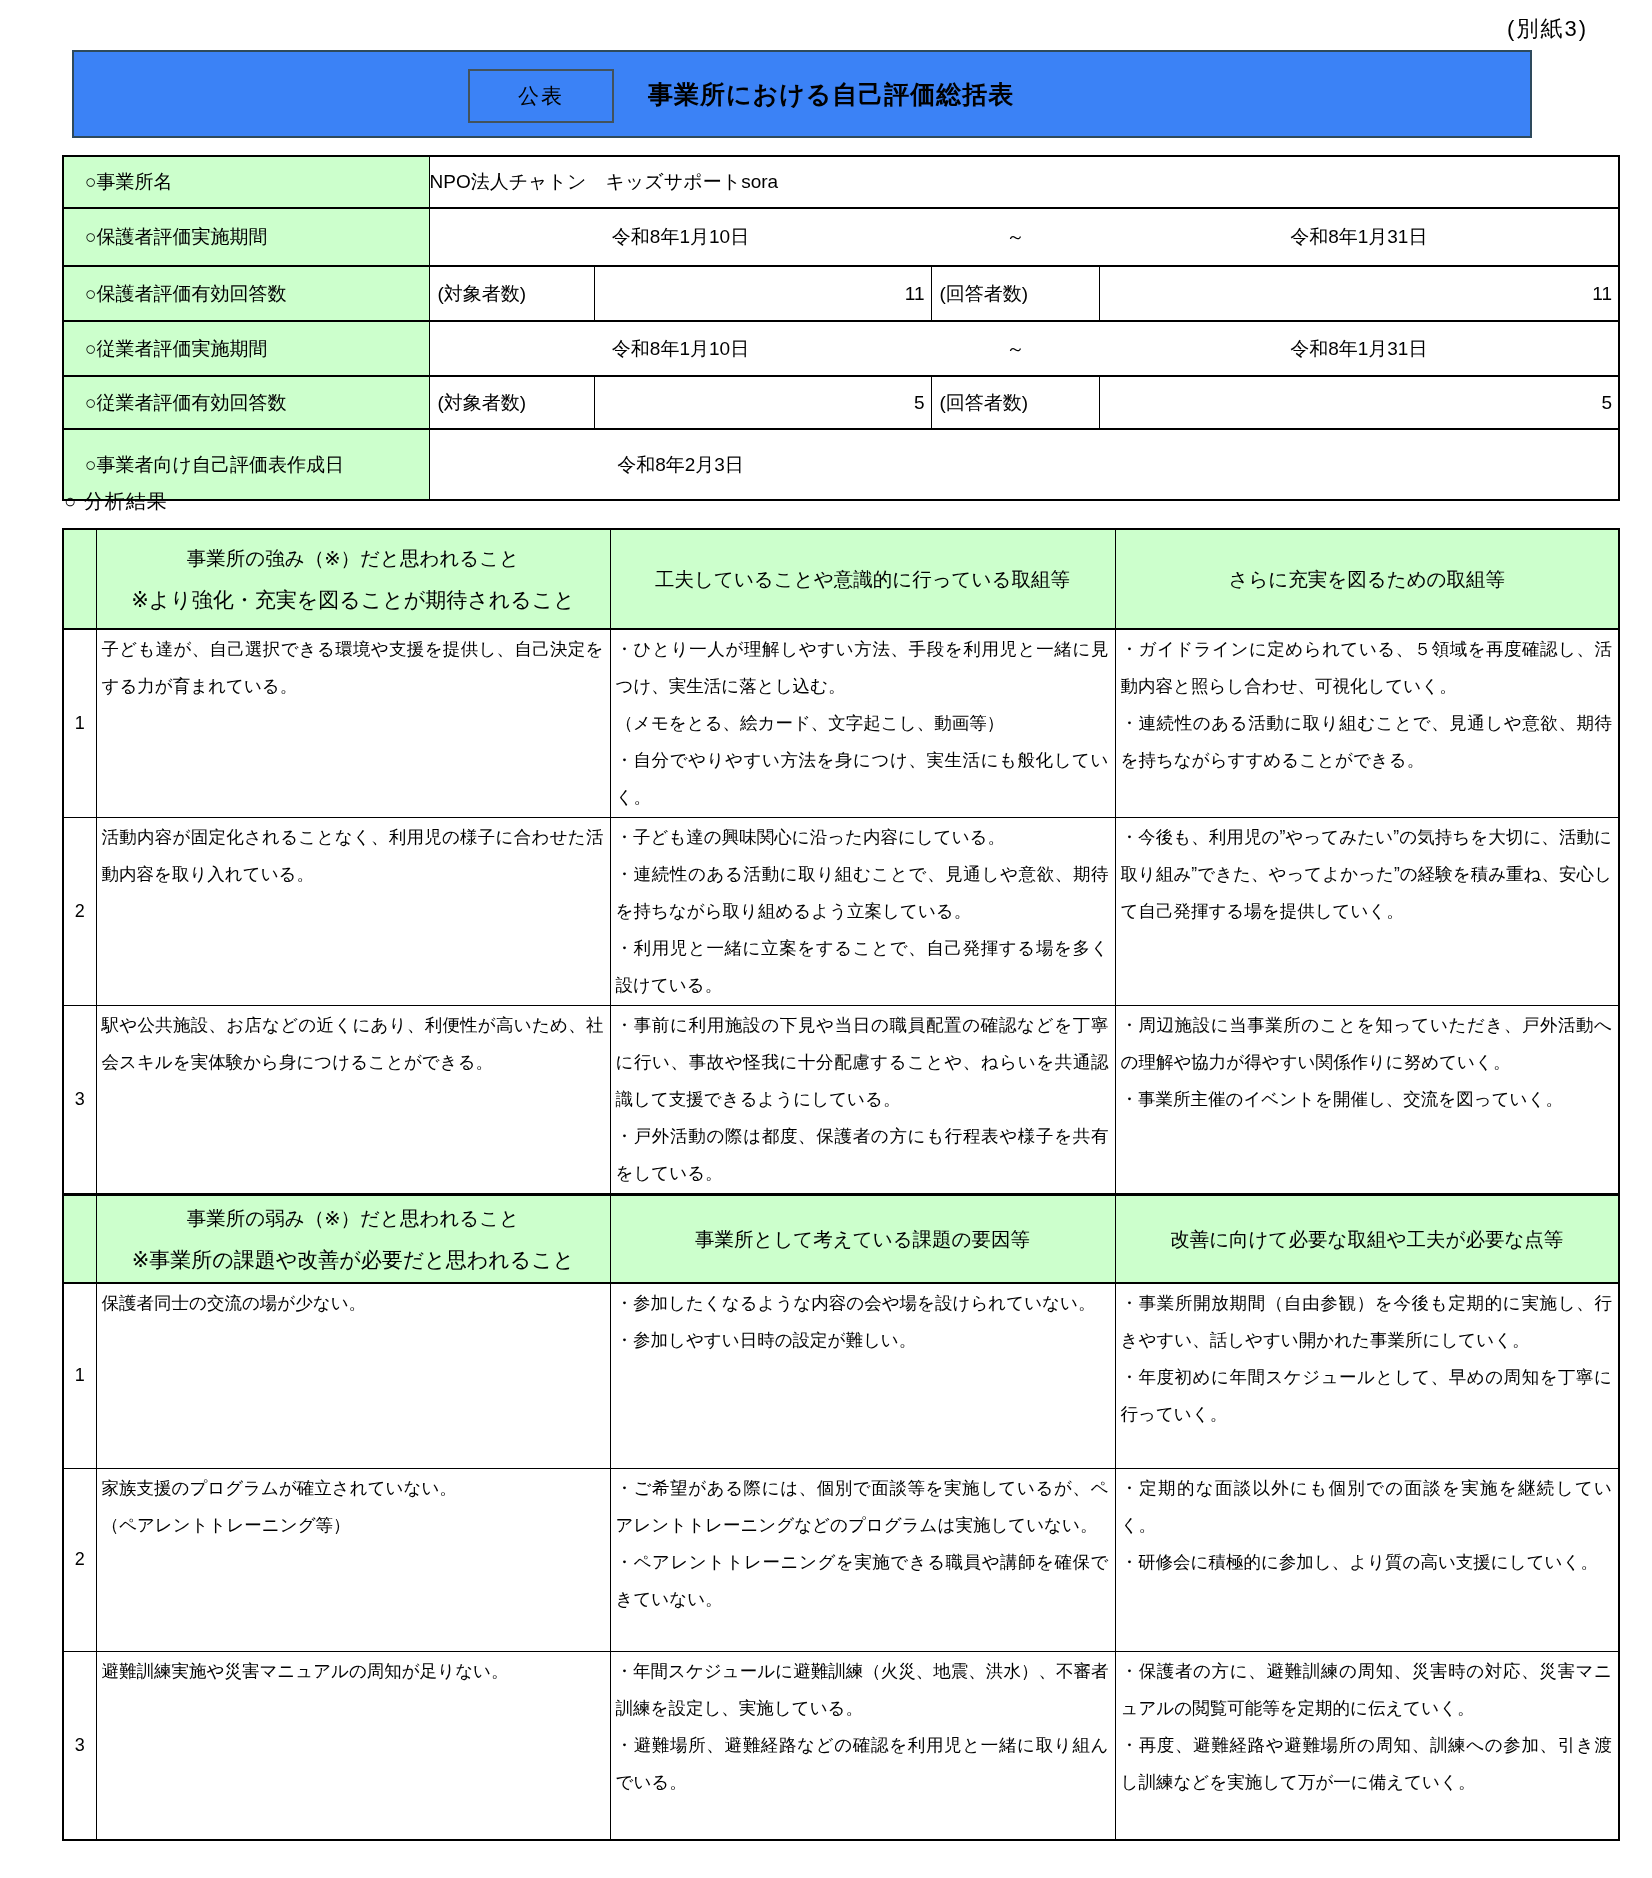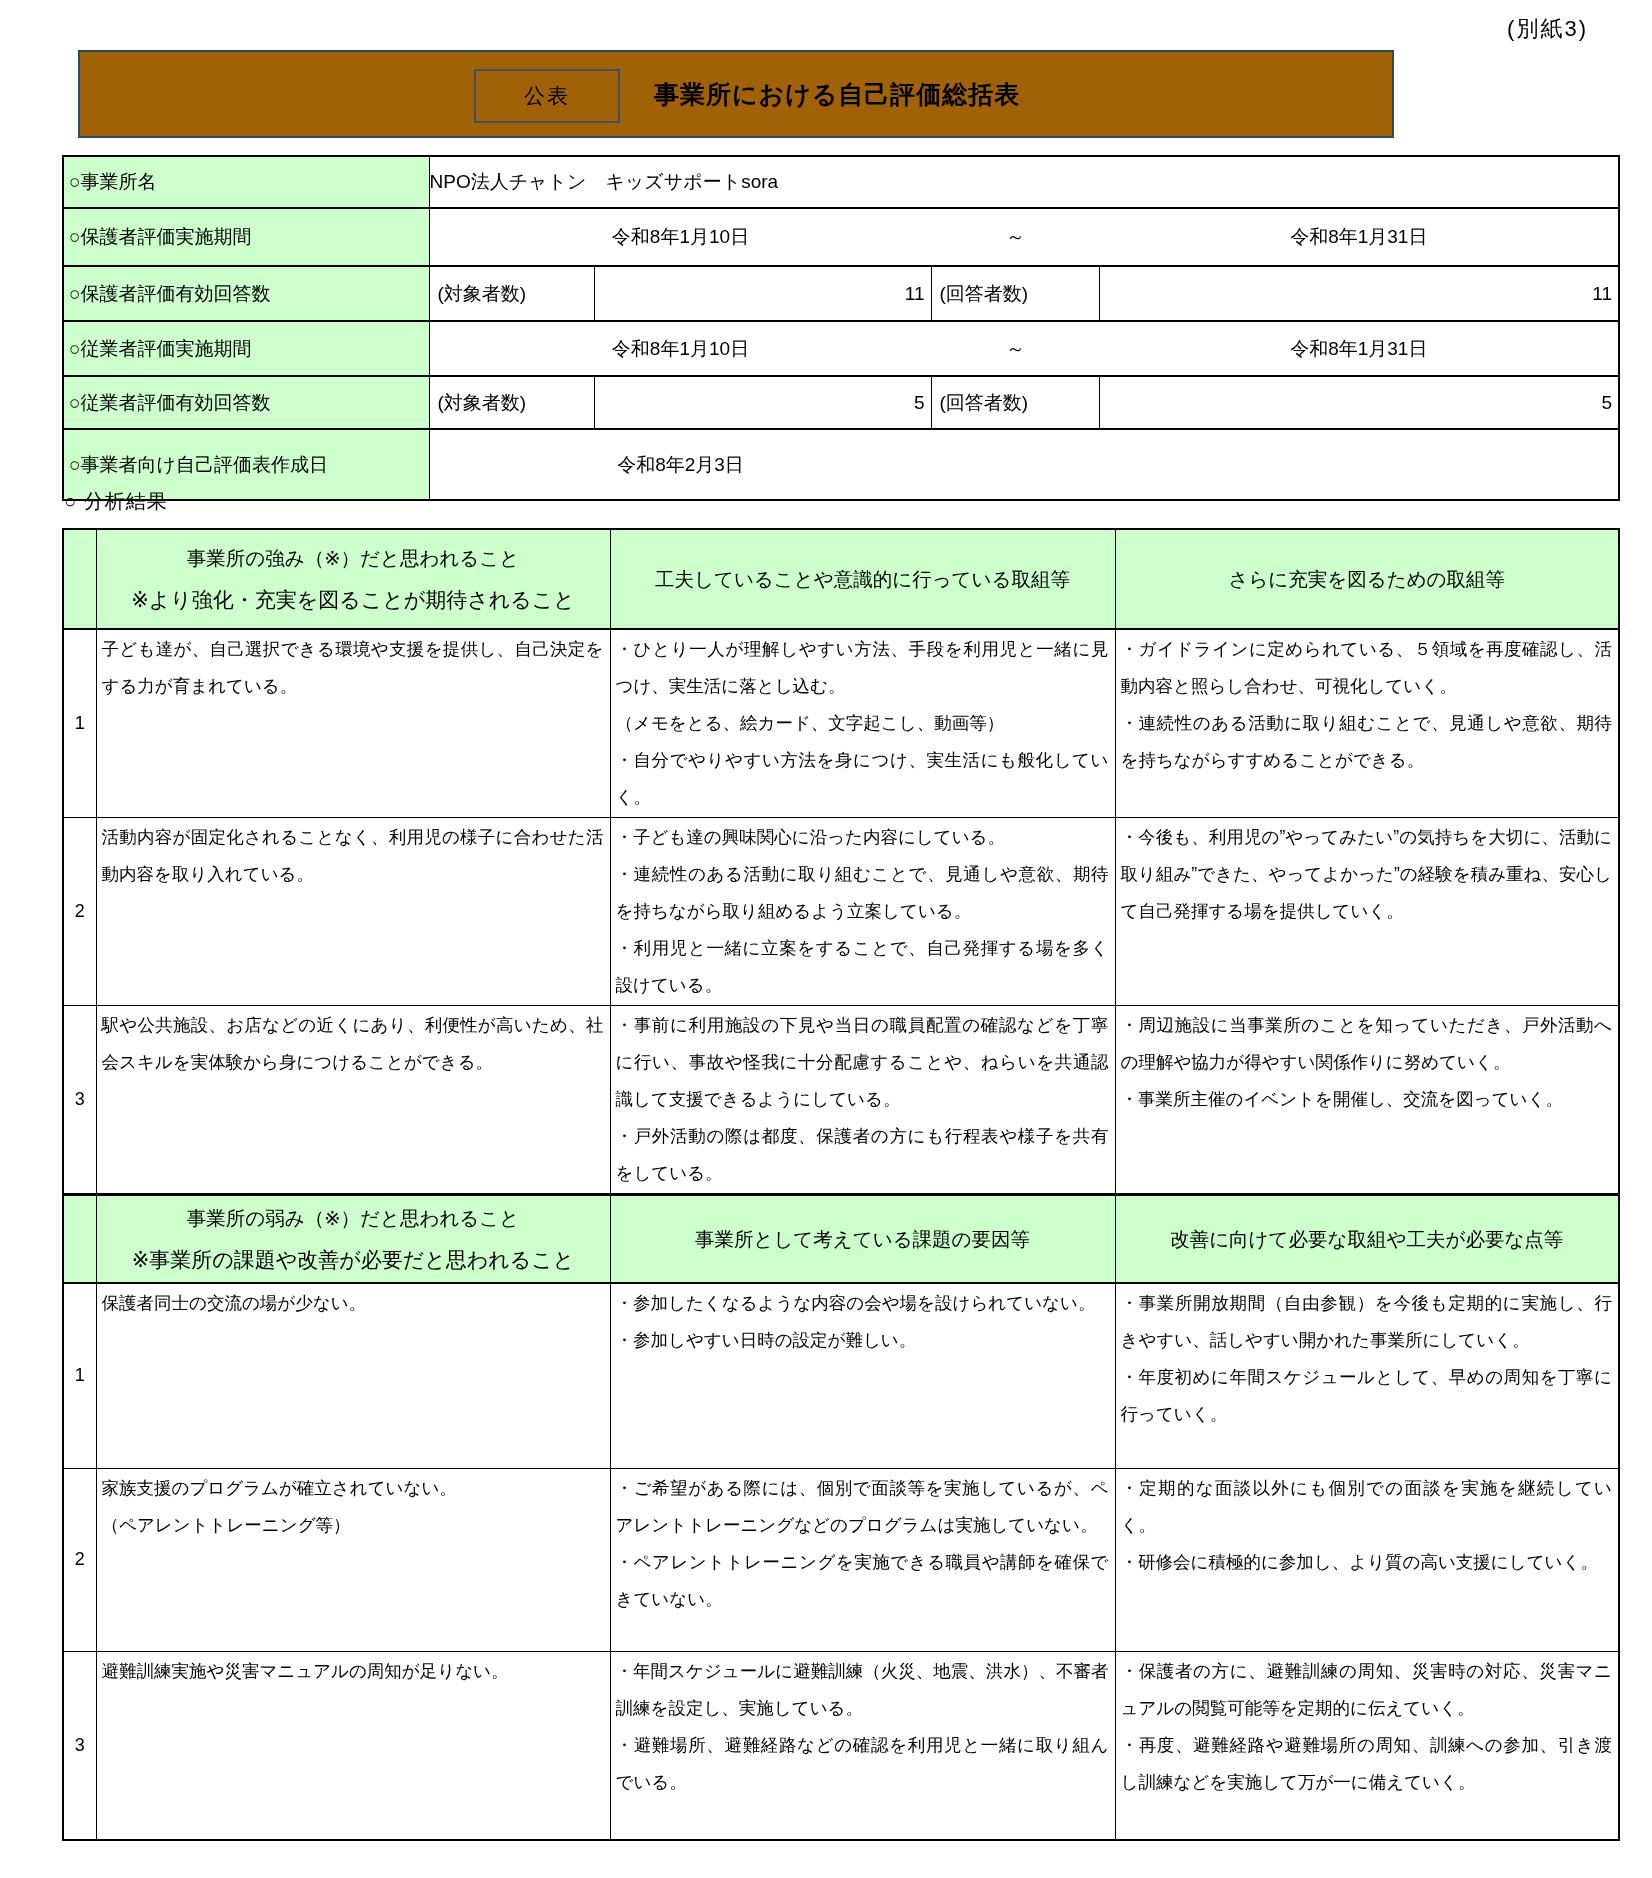--- a/index.html
+++ b/index.html
@@ -5,33 +5,33 @@
   * { margin:0; padding:0; box-sizing:border-box; }
   html, body { background:#ffffff; }
   body {
     width:1652px; height:1878px; position:relative;
     font-family:"Liberation Sans","DejaVu Sans",sans-serif;
     color:#000;
   }
   .besshi { position:absolute; top:14px; right:64px; font-size:22px; letter-spacing:2px; }
 
   
-  .title-box { position:absolute; left:78px; top:50px; width:1316px; height:88px; border:2px solid #2e4a5c; background:#a16207; }
+  .title-box { position:absolute; left:72px; top:50px; width:1460px; height:88px; border:2px solid #2e4a5c; background:#3b82f6; }
   .publish-box {
     position:absolute; left:394px; top:17px; width:146px; height:54px;
     border:2px solid #42525c; display:flex; align-items:center; justify-content:center;
     font-size:21px; letter-spacing:2px;
   }
   .doc-title { position:absolute; left:574px; top:0; height:100%; display:flex; align-items:center; font-size:25px; font-weight:bold; letter-spacing:1px; }
 
   
   table { border-collapse:collapse; table-layout:fixed; }
   .info-table { position:absolute; left:62px; top:155px; width:1556px; border:2px solid #000; }
   .info-table td { border:1px solid #000; border-top-width:2px; border-bottom-width:2px; font-size:19px; vertical-align:middle; overflow:hidden; }
-  .green { background:#ccffcc; padding-left:5px; }
+  .green { background:#ccffcc; padding-left:21px; }
   .name-val { }
   .sub-cell { padding-left:8px; }
   .num-cell { text-align:right; padding-right:6px; }
   .period-flex { display:flex; width:100%; }
   .p-a { width:502px; text-align:center; }
   .p-b { width:168px; text-align:center; }
   .p-c { flex:1; text-align:center; }
   .created-wrap { width:502px; text-align:center; }
 
   

